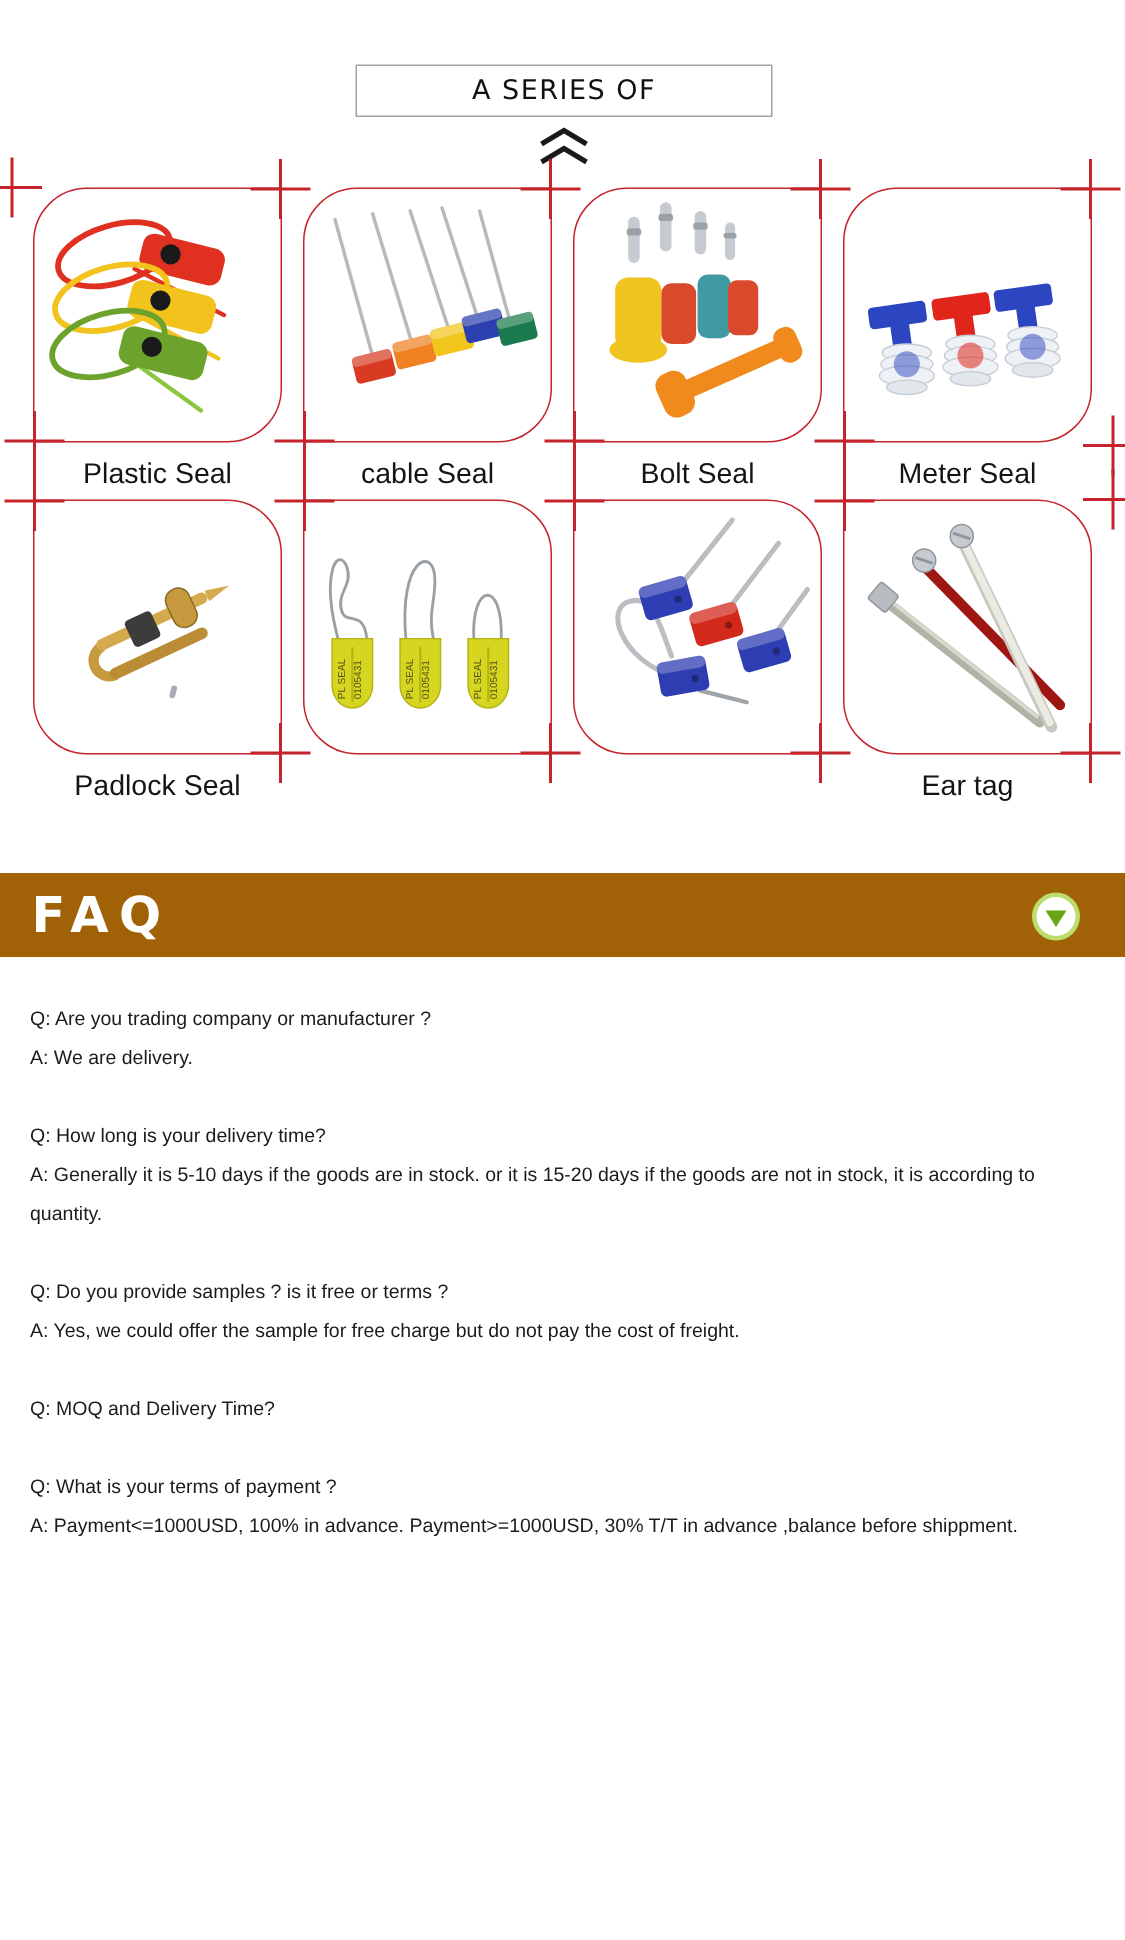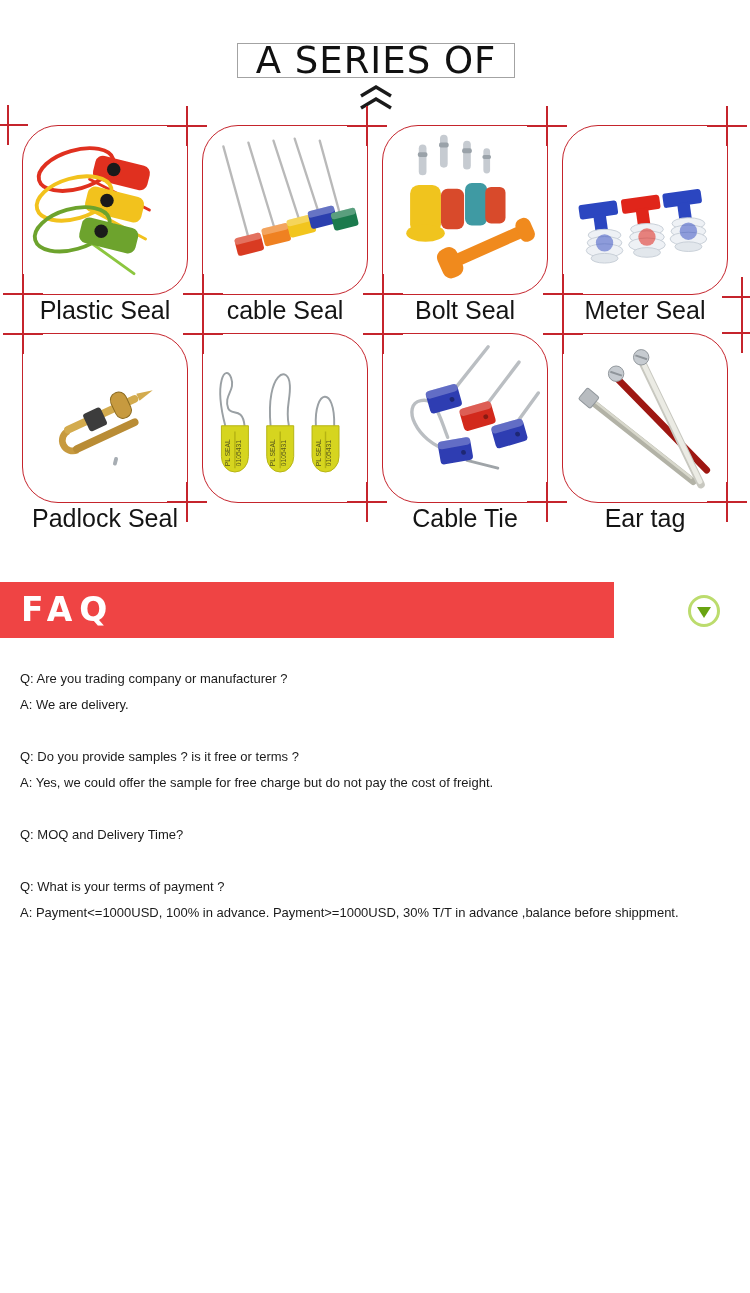--- a/index.html
+++ b/index.html
@@ -9,49 +9,49 @@
     background:#ffffff;
     overflow:hidden;
     font-family:"Liberation Sans", sans-serif;
   }
   
   .series-title-box{
     position:absolute;left:237px;top:43px;width:276px;height:33px;
     border:1px solid #a3a3a3;background:#fff;
     display:flex;align-items:center;justify-content:center;
     font-family:"DejaVu Sans", sans-serif;
-    font-size:37px;color:#111;letter-spacing:1px;white-space:nowrap;
+    font-size:18px;color:#111;letter-spacing:1px;white-space:nowrap;
   }
   .chevron-up{position:absolute;left:357px;top:84px;width:38px;height:28px;}
   
   .cell{position:absolute;width:166px;height:170px;}
   #c1{left:22px;top:125px}#c2{left:202px;top:125px}#c3{left:382px;top:125px}#c4{left:562px;top:125px}
   #c5{left:22px;top:333px}#c6{left:202px;top:333px}#c7{left:382px;top:333px}#c8{left:562px;top:333px}
   .frame{position:absolute;inset:0;border:1.4px solid #c5242c;background:#fff;}
   .r1 .frame{border-radius:36px 0 36px 0;}
   .r2 .frame{border-radius:0 36px 0 36px;}
   .art{position:absolute;left:3px;top:3px;width:160px;height:164px;}
   .plabel{
-    position:absolute;left:-10px;top:171px;width:186px;text-align:center;
-    font-size:25px;color:#141414;white-space:nowrap;
+    position:absolute;left:-10px;top:181px;width:186px;text-align:center;
+    font-size:19px;color:#141414;white-space:nowrap;
   }
   
   .cross{position:absolute;width:40px;height:40px;pointer-events:none;}
   .cross::before{content:"";position:absolute;left:19.3px;top:0;width:1.5px;height:40px;background:#c5242c;}
   .cross::after{content:"";position:absolute;top:19.3px;left:0;width:40px;height:1.5px;background:#c5242c;}
   .cross.tr{top:-20px;right:-20px}
   .cross.bl{bottom:-20px;left:-20px}
   .cross.tl{top:-20px;left:-20px}
   .cross.br{bottom:-20px;right:-20px}
   .edge-mark{position:absolute;}
   #em1{left:-12px;top:105px}
   #em2{left:722px;top:277px}
   #em3{left:722px;top:313px}
   
-  .faq-banner{position:absolute;left:0;top:582px;width:614px;height:56px;background:#ef4444;}
+  .faq-banner{position:absolute;left:0;top:582px;width:750px;height:56px;background:#a16207;}
   .faq-heading{
     position:absolute;left:21px;top:8px;
     font-family:"DejaVu Sans", sans-serif;font-weight:bold;
     font-size:33px;color:#ffffff;letter-spacing:7px;
   }
   .faq-toggle{
     position:absolute;left:688px;top:13px;width:26px;height:26px;
     border-radius:50%;background:#ffffff;border:3px solid #bcdc6d;
     display:flex;align-items:center;justify-content:center;cursor:pointer;
   }
@@ -295,21 +295,20 @@
         </g>
       <g transform="translate(72,118) rotate(-10)">
           <rect x="-17" y="-12" width="34" height="24" rx="4" fill="#2e3db2"></rect>
           <rect x="-17" y="-12" width="34" height="8" rx="4" fill="rgba(255,255,255,.25)"></rect>
           <circle cx="8" cy="3" r="2.5" fill="rgba(0,0,0,.35)"></circle>
         </g>
     </svg>
     <div class="cross tl"></div>
     <div class="cross br"></div>
   </div>
-  <div class="plabel">Cable Tie</div>
 </div>
 
 <div class="cell r2" id="c8">
   <div class="frame">
     <svg class="art" viewBox="0 0 166 170">
       <g stroke-linecap="round">
         <line x1="28" y1="68" x2="132" y2="150" stroke="#b2b2a6" stroke-width="7"></line>
         <line x1="30" y1="67" x2="130" y2="146" stroke="#d8d8cc" stroke-width="2.5"></line>
         <line x1="54" y1="44" x2="146" y2="138" stroke="#9e1712" stroke-width="7"></line>
         <line x1="80" y1="28" x2="140" y2="153" stroke="#c8c8c0" stroke-width="8"></line>
@@ -337,20 +336,24 @@
     <div class="tri"></div>
   </div>
 </div>
 
 <div class="faq-body">
   <div class="qa">
     <p>Q: Are you trading company or manufacturer ?</p>
     <p>A: We are delivery.</p>
   </div>
   <div class="qa">
+    <p>Q: How long is your delivery time?</p>
+    <p>A: Generally it is 5-10 days if the goods are in stock. or it is 15-20 days if the goods are not in stock, it is according to quantity.</p>
+  </div>
+  <div class="qa">
     <p>Q: Do you provide samples ? is it free or terms ?</p>
     <p>A: Yes, we could offer the sample for free charge but do not pay the cost of freight.</p>
   </div>
   <div class="qa">
     <p>Q: MOQ and Delivery Time?</p>
   </div>
   <div class="qa">
     <p>Q: What is your terms of payment ?</p>
     <p>A: Payment&lt;=1000USD, 100% in advance. Payment&gt;=1000USD, 30% T/T in advance ,balance before shippment.</p>
   </div>

